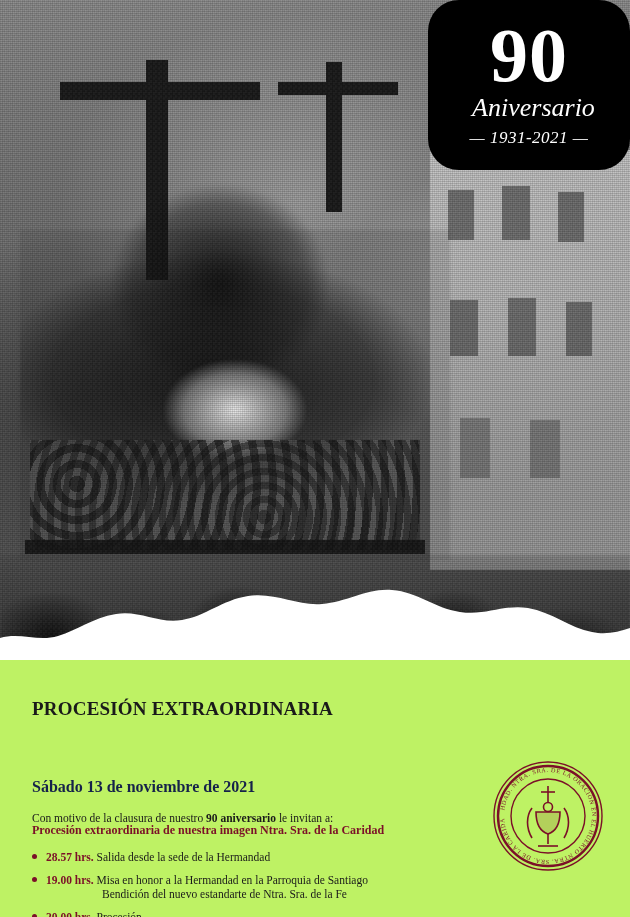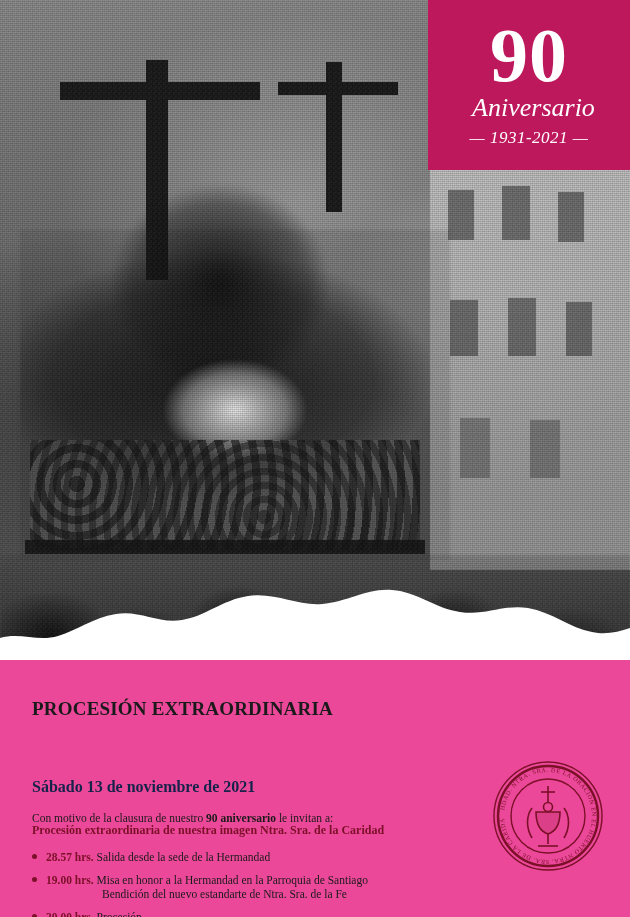--- a/index.html
+++ b/index.html
@@ -168,24 +168,25 @@
     height: 90px;
   }
 
   
   .badge {
     position: absolute;
     right: 0;
     top: 0;
     width: 202px;
     height: 170px;
-    background: #be185d;
+    background: #000000;
     color: #ffffff;
     text-align: center;
     z-index: 5;
+    border-radius: 31px;
   }
   .badge .num {
     font-family: "Liberation Serif", serif;
     font-weight: bold;
     font-size: 76px;
     line-height: 86px;
     letter-spacing: 1px;
     margin-top: 12px;
   }
   .badge .ani {
@@ -206,21 +207,21 @@
     text-align: center;
   }
 
   
   .content {
     position: absolute;
     left: 0;
     top: 660px;
     width: 630px;
     height: 257px;
-    background: #ec4899;
+    background: #bef264;
   }
   .t-head {
     position: absolute;
     left: 32px;
     top: 38px;
     font-family: "Liberation Serif", serif;
     font-weight: bold;
     font-size: 19px;
     color: #1a1a1a;
     letter-spacing: 0.2px;

